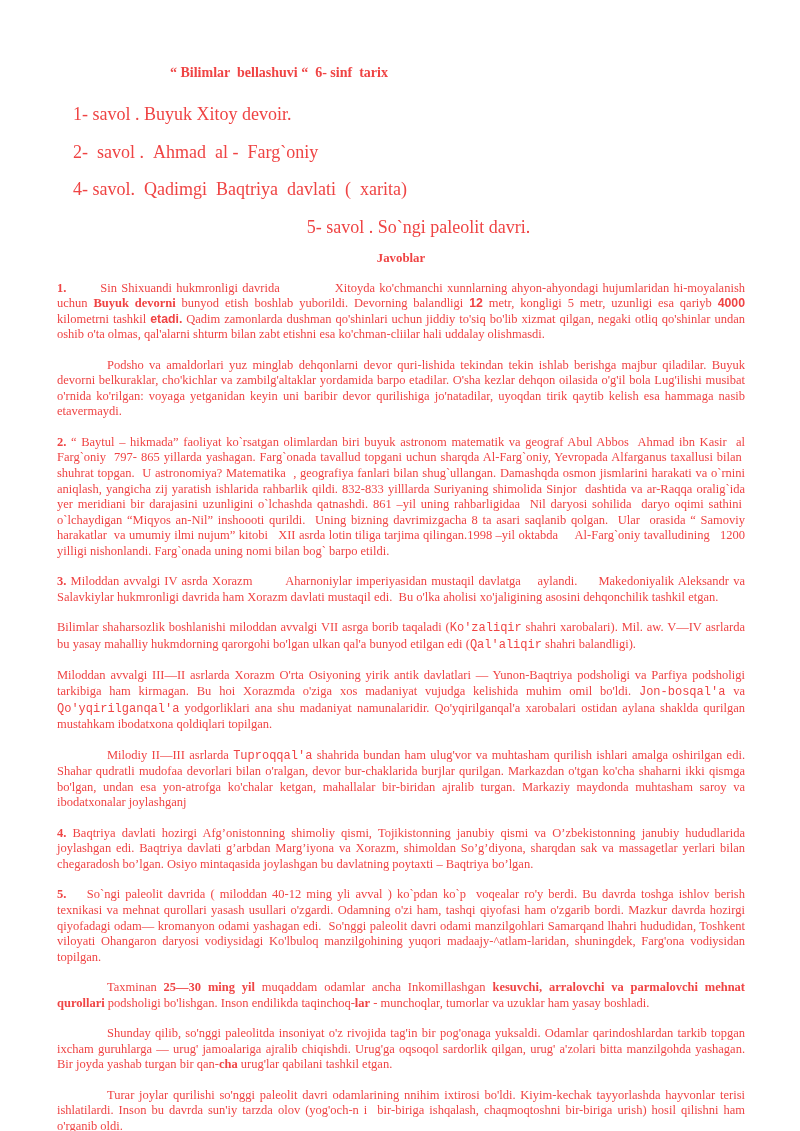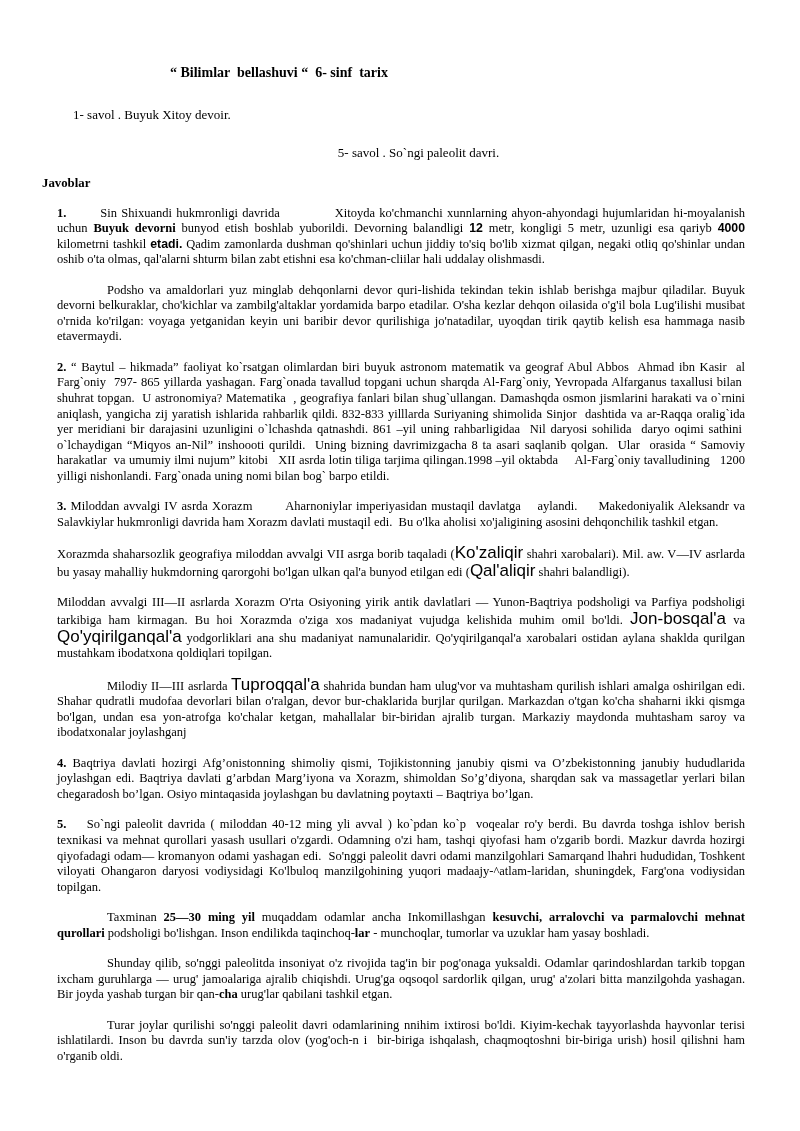--- a/index.html
+++ b/index.html
@@ -1,67 +1,69 @@
 <!DOCTYPE html>
 <html><head>
 <meta charset="utf-8">
 <style>
   html,body{margin:0;padding:0;background:#ffffff;}
   .page{
-    width:800px;height:1131px;background:#ffffff;color:#000000;
+    width:800px;height:1131px;background:#ffffff;color:#ef4444;
     box-sizing:border-box;padding:64px 40px 0 42px;overflow:hidden;
     font-family:"Liberation Serif", serif;
   }
   .title{
     font-weight:700;font-size:14px;line-height:18px;
     margin:0 0 0 128px;white-space:pre-wrap;
   }
   .questions{margin-top:24px;}
   .q{
-    font-size:13px;line-height:17px;margin:0 0 20.5px 0;
+    font-size:18px;line-height:17px;margin:0 0 20.5px 0;
     padding-left:31px;white-space:pre-wrap;
   }
   .q:last-child{margin-bottom:0;padding-left:35px;text-align:center;}
   .answers-title{
-    text-align:left;font-weight:700;font-size:12.8px;line-height:16px;
+    text-align:center;font-weight:700;font-size:12.8px;line-height:16px;
     margin:14px 0 1px 0;
   }
   p.body{
     font-size:12.5px;line-height:15.55px;margin:15px;
     text-align:justify;text-justify:inter-word;
   }
   .ind{text-indent:50px;}
   .b{font-weight:700;}
-  .sans{font-family:Liberation Sans, sans-serif;font-size:17px;}
+  .sans{font-family:Liberation Mono, monospace;font-size:12px;}
   .bs{font-family:"Liberation Sans", sans-serif;font-weight:700;font-size:12.3px;}
 </style>
 </head>
 <body>
 
 <div class="page">
 
   <div class="title">“ Bilimlar &nbsp;bellashuvi “ &nbsp;6- sinf &nbsp;tarix</div>
 
   <div class="questions">
     <div class="q">1- savol . Buyuk Xitoy devoir.</div>
+    <div class="q">2- &nbsp;savol . &nbsp;Ahmad &nbsp;al - &nbsp;Farg`oniy</div>
+    <div class="q">4- savol. &nbsp;Qadimgi &nbsp;Baqtriya &nbsp;davlati &nbsp;( &nbsp;xarita)</div>
     <div class="q">5- savol . So`ngi paleolit davri.</div>
   </div>
 
   <div class="answers-title">Javoblar</div>
 
   <div>
     <p class="body"><span class="b">1.</span><span>&nbsp;&nbsp;&nbsp;&nbsp;&nbsp;&nbsp;&nbsp; Sin Shixuandi hukmronligi davrida&nbsp;&nbsp;&nbsp;&nbsp;&nbsp;&nbsp;&nbsp;&nbsp;&nbsp;&nbsp;&nbsp;&nbsp; Xitoyda ko'chmanchi xunnlarning ahyon-ahyondagi hujumlaridan hi-moyalanish uchun </span><span class="b">Buyuk devorni</span><span> bunyod etish boshlab yuborildi. Devorning balandligi </span><span class="bs">12</span><span> metr, kongligi 5 metr, uzunligi esa qariyb </span><span class="bs">4000</span><span> kilometrni tashkil </span><span class="bs">etadi.</span><span> Qadim zamonlarda dushman qo'shinlari uchun jiddiy to'siq bo'lib xizmat qilgan, negaki otliq qo'shinlar undan oshib o'ta olmas, qal'alarni shturm bilan zabt etishni esa ko'chman-cliilar hali uddalay olishmasdi.</span></p>
 
     <p class="body ind"><span>Podsho va amaldorlari yuz minglab dehqonlarni devor quri-lishida tekindan tekin ishlab berishga majbur qiladilar. Buyuk devorni belkuraklar, cho'kichlar va zambilg'altaklar yordamida barpo etadilar. O'sha kezlar dehqon oilasida o'g'il bola Lug'ilishi musibat o'rnida ko'rilgan: voyaga yetganidan keyin uni baribir devor qurilishiga jo'natadilar, uyoqdan tirik qaytib kelish esa hammaga nasib etavermaydi.</span></p>
 
     <p class="body"><span class="b">2.</span><span> “ Baytul – hikmada” faoliyat ko`rsatgan olimlardan biri buyuk astronom matematik va geograf Abul Abbos&nbsp; Ahmad ibn Kasir&nbsp; al Farg`oniy&nbsp; 797- 865 yillarda yashagan. Farg`onada tavallud topgani uchun sharqda Al-Farg`oniy, Yevropada Alfarganus taxallusi bilan&nbsp; shuhrat topgan.&nbsp; U astronomiya? Matematika&nbsp; , geografiya fanlari bilan shug`ullangan. Damashqda osmon jismlarini harakati va o`rnini aniqlash, yangicha zij yaratish ishlarida rahbarlik qildi. 832-833 yilllarda Suriyaning shimolida Sinjor&nbsp; dashtida va ar-Raqqa oralig`ida yer meridiani bir darajasini uzunligini o`lchashda qatnashdi. 861 –yil uning rahbarligidaa&nbsp; Nil daryosi sohilida&nbsp; daryo oqimi sathini&nbsp; o`lchaydigan “Miqyos an-Nil” inshoooti qurildi.&nbsp; Uning bizning davrimizgacha 8 ta asari saqlanib qolgan.&nbsp; Ular&nbsp; orasida “ Samoviy harakatlar&nbsp; va umumiy ilmi nujum” kitobi&nbsp;&nbsp; XII asrda lotin tiliga tarjima qilingan.1998 –yil oktabda&nbsp;&nbsp;&nbsp;&nbsp; Al-Farg`oniy tavalludining&nbsp;&nbsp; 1200 yilligi nishonlandi. Farg`onada uning nomi bilan bog` barpo etildi.</span></p>
 
     <p class="body"><span class="b">3.</span><span> Miloddan avvalgi IV asrda Xorazm&nbsp;&nbsp;&nbsp;&nbsp;&nbsp;&nbsp;&nbsp; Aharnoniylar imperiyasidan mustaqil davlatga&nbsp;&nbsp;&nbsp; aylandi.&nbsp;&nbsp;&nbsp;&nbsp; Makedoniyalik Aleksandr va Salavkiylar hukmronligi davrida ham Xorazm davlati mustaqil edi.&nbsp; Bu o'lka aholisi xo'jaligining asosini dehqonchilik tashkil etgan.</span></p>
 
-    <p class="body"><span>Xorazmda shaharsozlik geografiya miloddan avvalgi VII asrga borib taqaladi (</span><span class="sans">Ko'zaliqir</span><span> shahri xarobalari). Mil. aw. V—IV asrlarda bu yasay mahalliy hukmdorning qarorgohi bo'lgan ulkan qal'a bunyod etilgan edi (</span><span class="sans">Qal'aliqir</span><span> shahri balandligi).</span></p>
+    <p class="body"><span>Bilimlar shaharsozlik boshlanishi miloddan avvalgi VII asrga borib taqaladi (</span><span class="sans">Ko'zaliqir</span><span> shahri xarobalari). Mil. aw. V—IV asrlarda bu yasay mahalliy hukmdorning qarorgohi bo'lgan ulkan qal'a bunyod etilgan edi (</span><span class="sans">Qal'aliqir</span><span> shahri balandligi).</span></p>
 
     <p class="body"><span>Miloddan avvalgi III—II asrlarda Xorazm O'rta Osiyoning yirik antik davlatlari — Yunon-Baqtriya podsholigi va Parfiya podsholigi tarkibiga ham kirmagan. Bu hoi Xorazmda o'ziga xos madaniyat vujudga kelishida muhim omil bo'ldi. </span><span class="sans">Jon-bosqal'a</span><span> va </span><span class="sans">Qo'yqirilganqal'a</span><span> yodgorliklari ana shu madaniyat namunalaridir. Qo'yqirilganqal'a xarobalari ostidan aylana shaklda qurilgan mustahkam ibodatxona qoldiqlari topilgan.</span></p>
 
     <p class="body ind"><span>Milodiy II—III asrlarda </span><span class="sans">Tuproqqal'a</span><span> shahrida bundan ham ulug'vor va muhtasham qurilish ishlari amalga oshirilgan edi. Shahar qudratli mudofaa devorlari bilan o'ralgan, devor bur-chaklarida burjlar qurilgan. Markazdan o'tgan ko'cha shaharni ikki qismga bo'lgan, undan esa yon-atrofga ko'chalar ketgan, mahallalar bir-biridan ajralib turgan. Markaziy maydonda muhtasham saroy va ibodatxonalar joylashganj</span></p>
 
     <p class="body"><span class="b">4.</span><span> Baqtriya davlati hozirgi Afg’onistonning shimoliy qismi, Tojikistonning janubiy qismi va O’zbekistonning janubiy hududlarida joylashgan edi. Baqtriya davlati g’arbdan Marg’iyona va Xorazm, shimoldan So’g’diyona, sharqdan sak va massagetlar yerlari bilan chegaradosh bo’lgan. Osiyo mintaqasida joylashgan bu davlatning poytaxti – Baqtriya bo’lgan.</span></p>
 
     <p class="body"><span class="b">5.</span><span>&nbsp;&nbsp;&nbsp; So`ngi paleolit davrida ( miloddan 40-12 ming yli avval ) ko`pdan ko`p&nbsp; voqealar ro'y berdi. Bu davrda toshga ishlov berish texnikasi va mehnat qurollari yasash usullari o'zgardi. Odamning o'zi ham, tashqi qiyofasi ham o'zgarib bordi. Mazkur davrda hozirgi qiyofadagi odam— kromanyon odami yashagan edi.&nbsp; So'nggi paleolit davri odami manzilgohlari Samarqand lhahri hududidan, Toshkent viloyati Ohangaron daryosi vodiysidagi Ko'lbuloq manzilgohining yuqori madaajy-^atlam-laridan, shuningdek, Farg'ona vodiysidan topilgan.</span></p>
 
     <p class="body ind"><span>Taxminan </span><span class="b">25—30 ming yil</span><span> muqaddam odamlar ancha Inkomillashgan </span><span class="b">kesuvchi, arralovchi va parmalovchi mehnat qurollari</span><span> podsholigi bo'lishgan. Inson endilikda taqinchoq-</span><span class="b">lar</span><span> - munchoqlar, tumorlar va uzuklar ham yasay boshladi.</span></p>

